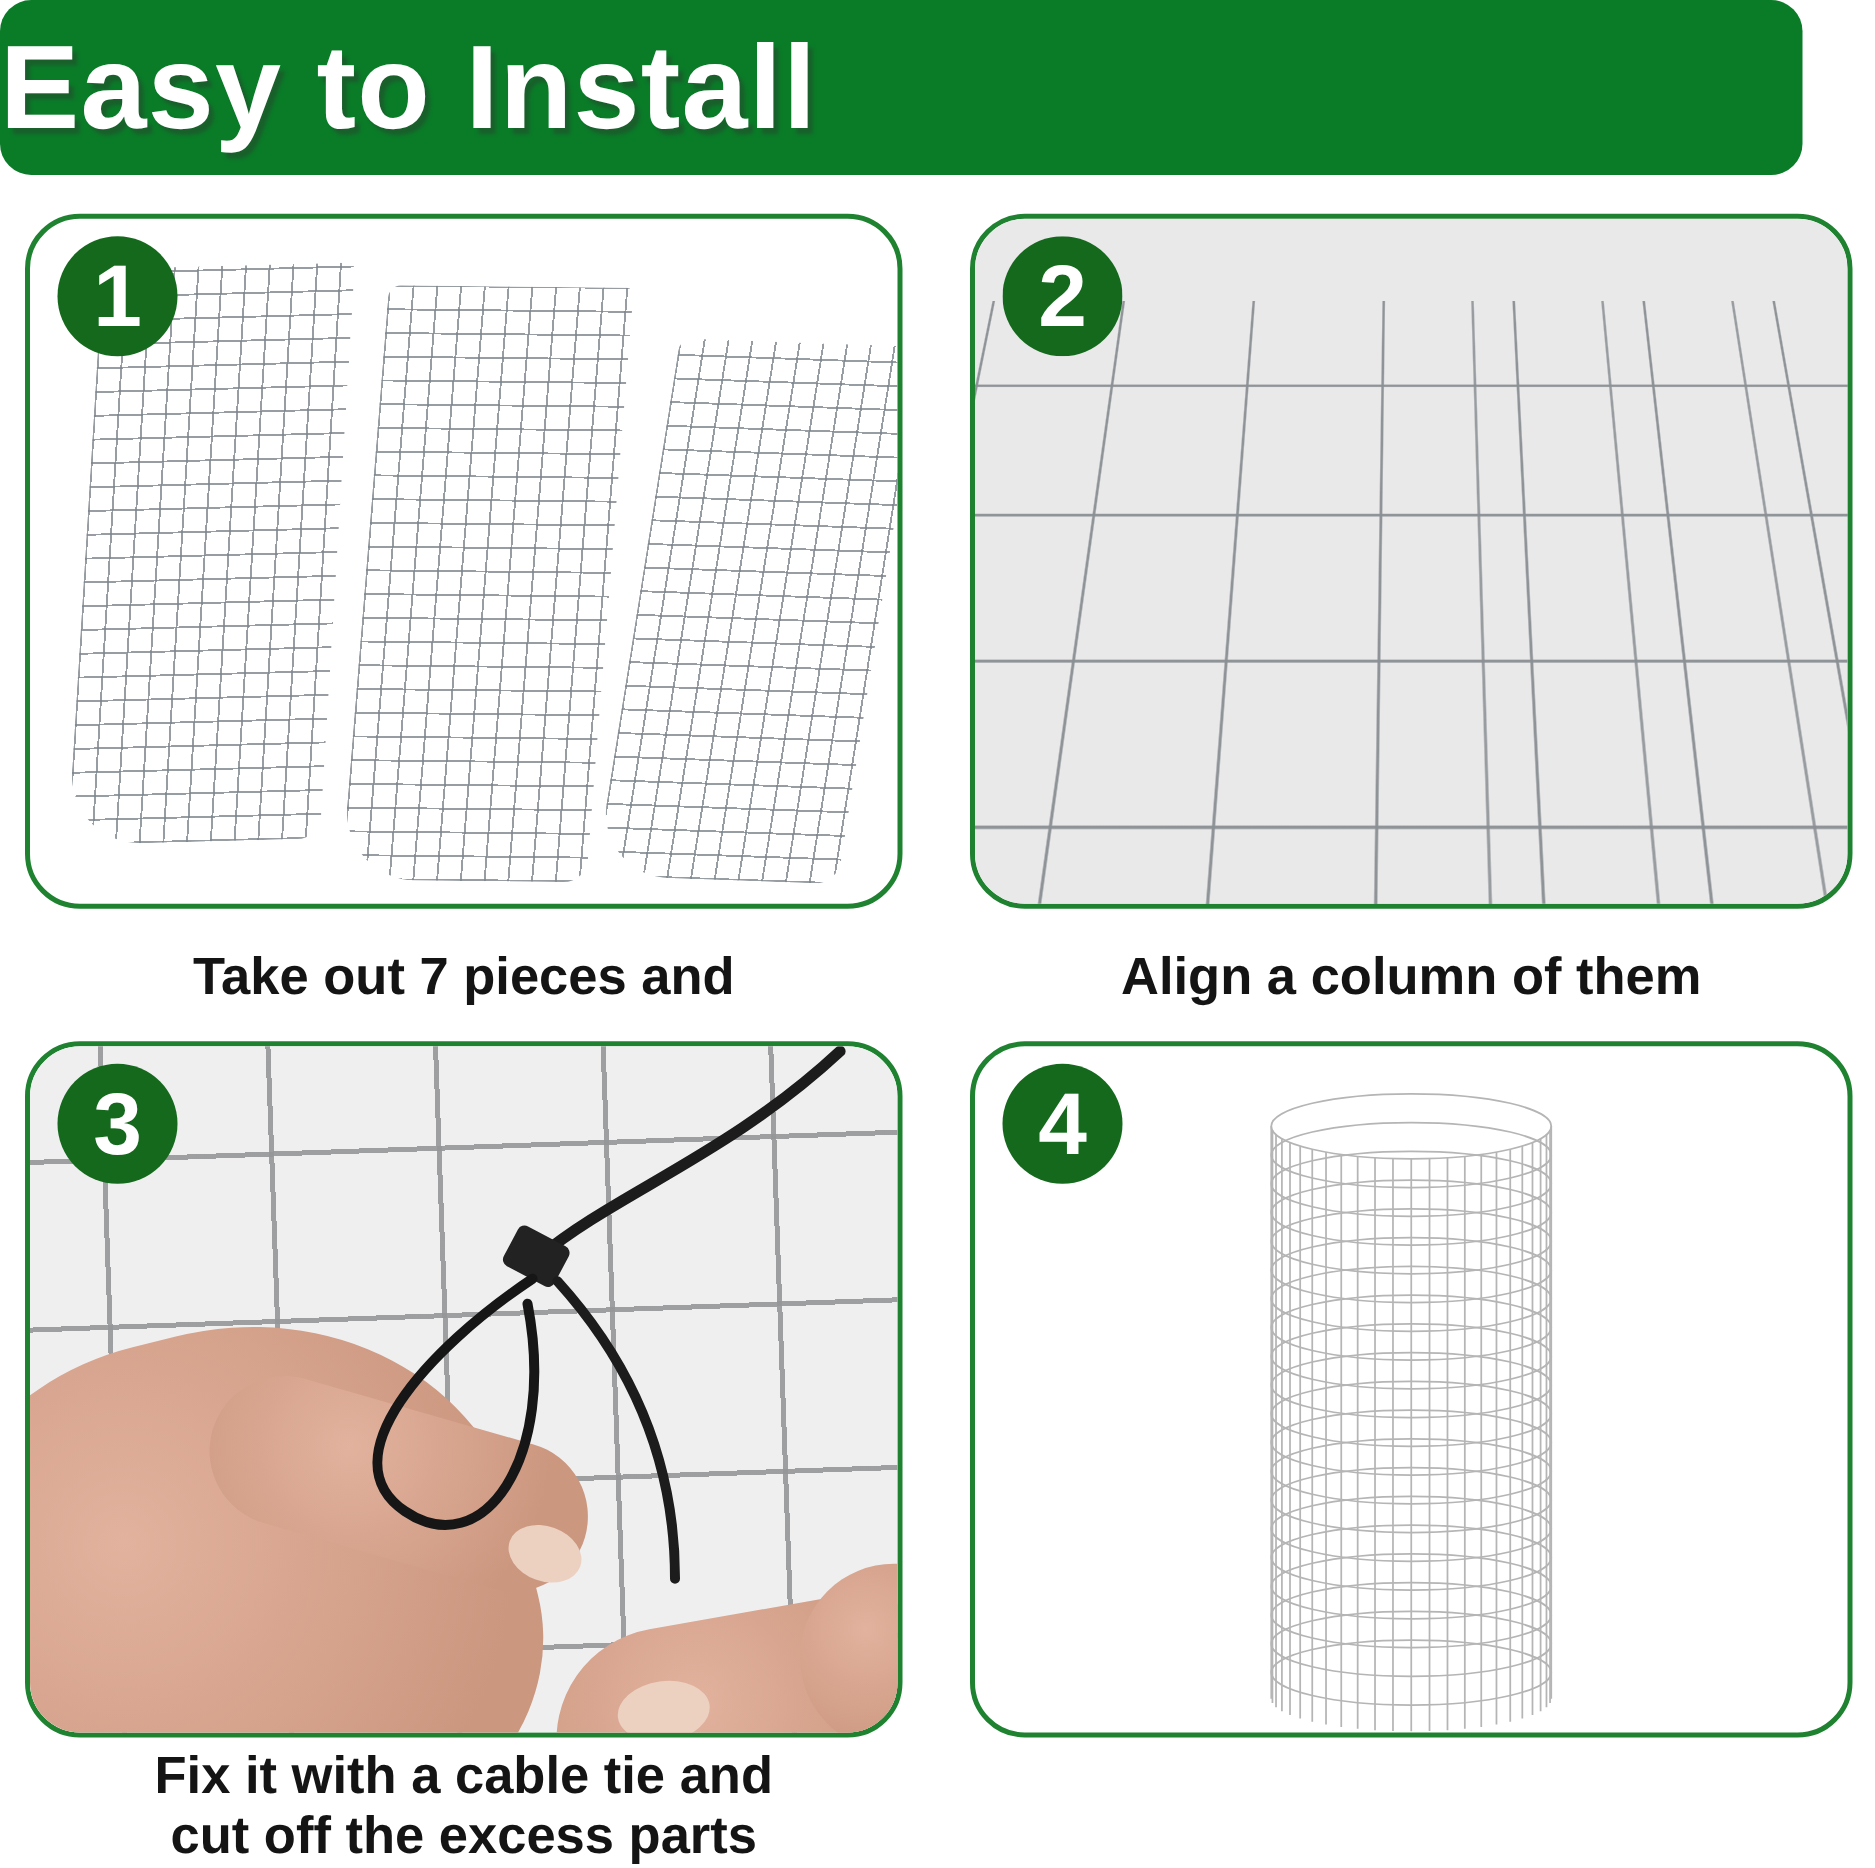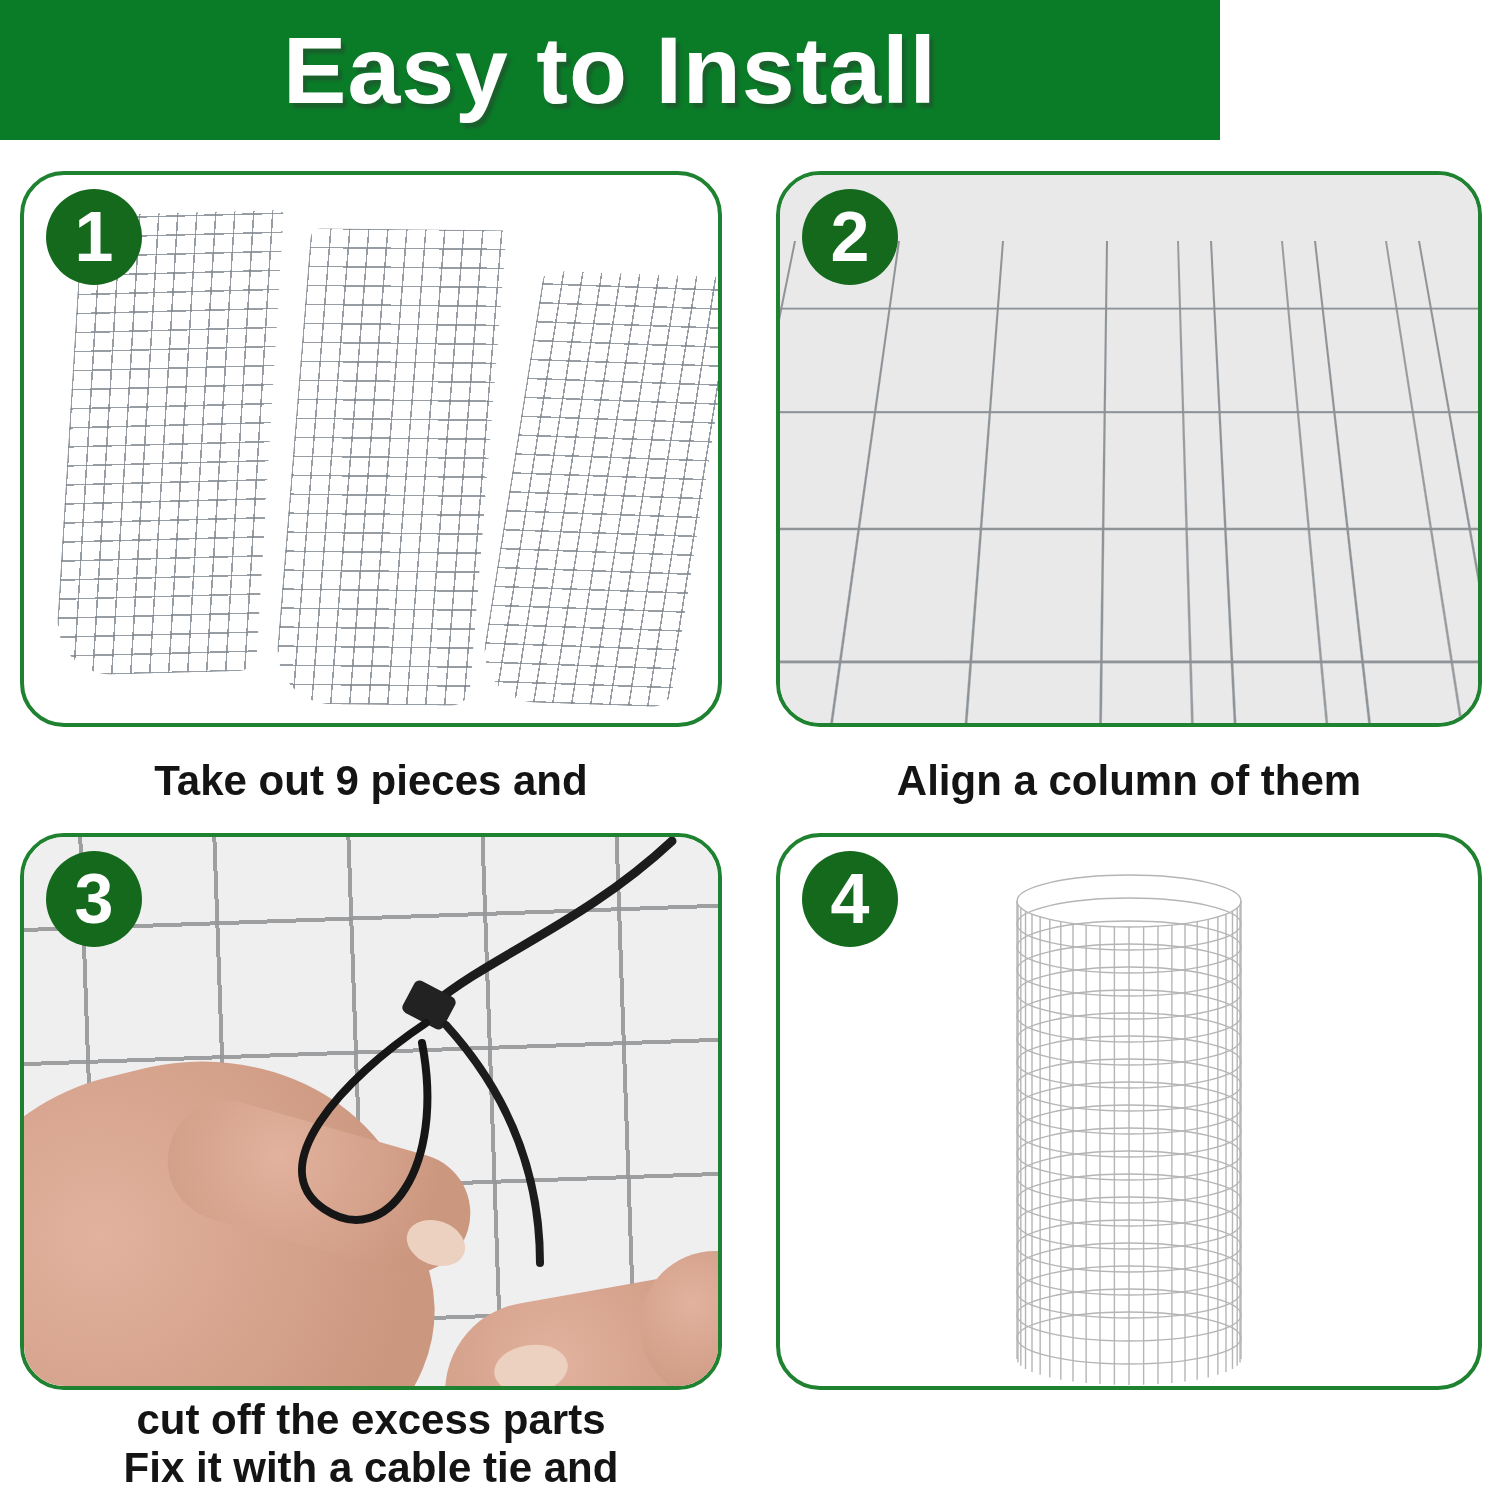--- a/index.html
+++ b/index.html
@@ -2,22 +2,22 @@
 <html><head>
 <meta charset="utf-8">
 <style>
   html,body{margin:0;padding:0;background:#ffffff;}
   #canvas{
     position:relative;width:1500px;height:1494px;background:#ffffff;overflow:hidden;
     font-family:"Liberation Sans",sans-serif;
   }
   
   .header{
-    position:absolute;left:0;top:0;width:1220px;height:140px;background:#0a7c28;
-    display:flex;align-items:center;justify-content:center;
+    position:absolute;left:0;top:0;width:1442px;height:140px;background:#0a7c28;
+    display:flex;align-items:center;border-radius:25px;
   }
   .header h1{
     margin:0;color:#ffffff;font-size:95px;font-weight:800;letter-spacing:1px;
     text-shadow:4px 5px 3px rgba(50,50,50,.38);
   }
   
   .panel{
     position:absolute;box-sizing:border-box;border:4px solid #1f8230;border-radius:44px;
     background:#ffffff;overflow:hidden;
   }
@@ -99,21 +99,21 @@
     <div class="badge">
       <span>1</span>
     </div>
     <div>
       <div class="mesh-piece" id="piece-a"></div>
       <div class="mesh-piece" id="piece-b"></div>
       <div class="mesh-piece" id="piece-c"></div>
     </div>
   </div>
   <div class="caption" id="cap1">
-    <span class="cap-line">Take out 9 pieces and</span>
+    <span class="cap-line">Take out 7 pieces and</span>
   </div>
 
   <div class="panel" id="p2">
     <div class="sheet-bg">
       <div class="sheet-grid">
         <div class="sheet-grid-overlay"></div>
       </div>
     </div>
     <div class="badge">
       <span>2</span>
@@ -138,22 +138,22 @@
         <rect x="382" y="150" width="46" height="36" rx="6" fill="#222222" transform="rotate(28 405 168)"></rect>
         <path d="M 402 186 C 318 242, 238 330, 300 372 C 362 414, 422 330, 398 206" stroke="#161616" stroke-width="8" fill="none" stroke-linecap="round"></path>
         <path d="M 422 188 C 480 252, 516 330, 516 426" stroke="#1c1c1c" stroke-width="8" fill="none" stroke-linecap="round"></path>
       </svg>
     </div>
     <div class="badge">
       <span>3</span>
     </div>
   </div>
   <div class="caption" id="cap3">
+    <span class="cap-line">Fix it with a cable tie and</span>
     <span class="cap-line">cut off the excess parts</span>
-    <span class="cap-line">Fix it with a cable tie and</span>
   </div>
 
   <div class="panel" id="p4">
     <svg class="cyl-svg" width="300" height="545" viewBox="0 0 300 545">
         <ellipse cx="150" cy="42" rx="112" ry="26"></ellipse>
         <ellipse cx="150" cy="65" rx="112" ry="26"></ellipse>
         <ellipse cx="150" cy="88" rx="112" ry="26"></ellipse>
         <ellipse cx="150" cy="111" rx="112" ry="26"></ellipse>
         <ellipse cx="150" cy="134" rx="112" ry="26"></ellipse>
         <ellipse cx="150" cy="157" rx="112" ry="26"></ellipse>

